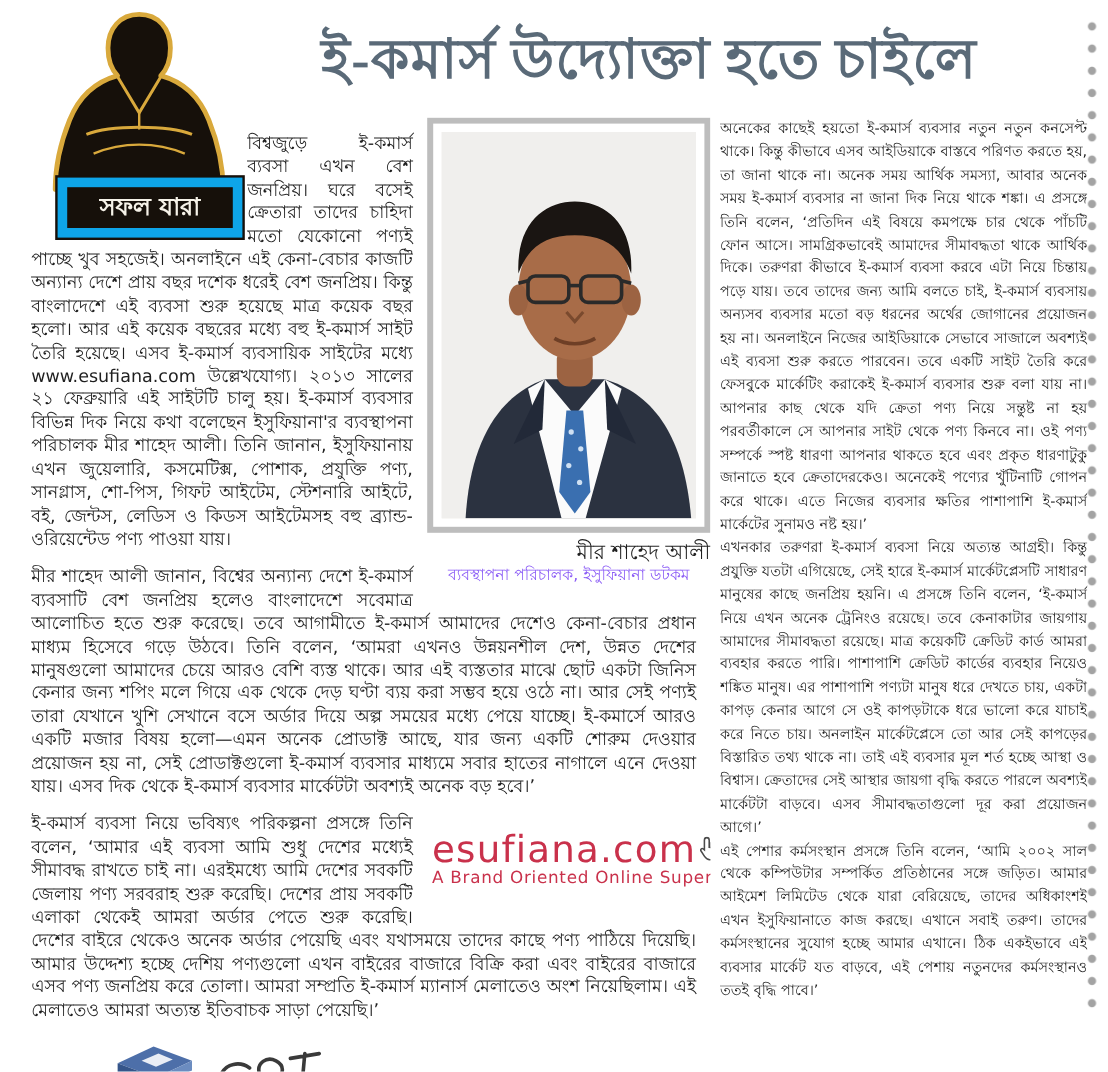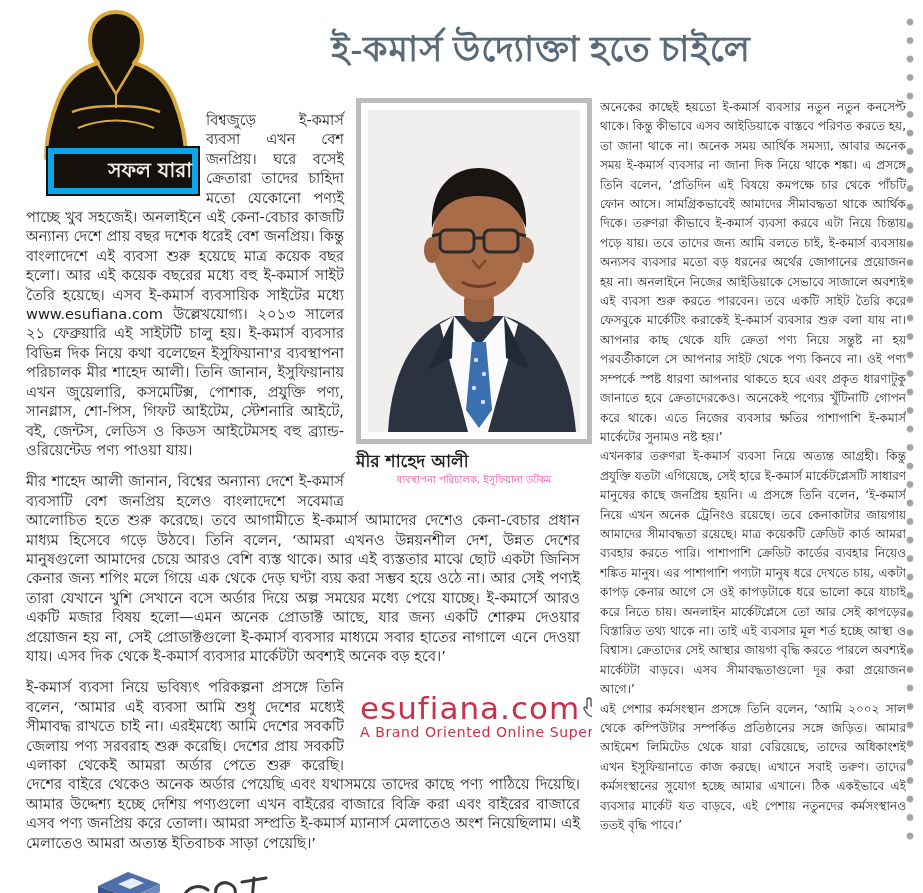--- a/index.html
+++ b/index.html
@@ -10,59 +10,59 @@
     overflow:hidden;
     font-family:"DejaVu Sans","Liberation Sans",sans-serif;
     color:#1f1f1f;
   }
   
   .headline{
     position:absolute;left:178px;top:6px;width:726px;
     text-align:center;
     font-family:"Liberation Serif","DejaVu Serif",serif;
     font-weight:bold;
-    font-size:35px;line-height:88px;
+    font-size:46px;line-height:88px;
     color:#5a6a78;
     letter-spacing:1px;
     white-space:nowrap;
   }
   
   .dotted-edge{
     position:absolute;top:14px;right:6px;width:13px;height:832px;
     background-image:radial-gradient(circle at 6px 8px,#a3a3a3 3px,rgba(0,0,0,0) 3.8px);
     background-size:13px 18.5px;
     background-repeat:repeat-y;
   }
   
   .badge{position:absolute;left:26px;top:8px;width:180px;height:188px;}
   .badge svg{display:block;}
   .badge-label{
     position:absolute;left:22px;top:140px;width:138px;height:34px;
-    background:#16100a;border:6px solid #0ea5e9;box-shadow:0 0 0 2px #16100a;
-    color:#f6f2e8;font-size:20px;font-weight:bold;line-height:32px;text-align:right;
+    background:#16100a;border:8px solid #0ea5e9;box-shadow:0 0 0 2px #16100a;
+    color:#f6f2e8;font-size:20px;font-weight:bold;line-height:32px;text-align:center;
   }
   
   .left-flow{
     position:absolute;left:14px;top:98px;width:578px;height:795px;
     text-align:justify;font-size:14.6px;line-height:19.4px;overflow:hidden;
   }
   .badge-spacer{float:left;width:192px;height:100px;}
   .left-flow p{margin:12px;}
   
   .photo-card{float:right;width:236px;margin:0 0 6px 12px;}
   .photo-frame{
     border:5px solid #bdbdbd;background:#ffffff;padding:7px;
   }
   .photo-area{height:322px;background:#efeeec;overflow:hidden;}
   .photo-area svg{display:block;}
   .caption-name{
-    margin-top:6px;text-align:left;font-weight:bold;font-size:17px;line-height:22px;
+    margin-top:6px;text-align:right;font-weight:normal;font-size:17px;line-height:22px;
   }
   .caption-title{
-    text-align:center;font-size:10px;line-height:16px;color:#ec4899;
+    text-align:center;font-size:13px;line-height:16px;color:#8b5cf6;
   }
   
   .brand-box{
     float:right;clear:right;width:236px;height:70px;margin:6px 0 4px 12px;
     display:flex;align-items:center;background:#fff;
   }
   .brand-right{margin-left:4px;}
   .brand-site-row{display:flex;align-items:center;}
   .brand-site{
     color:#c9314b;font-size:31px;line-height:26px;letter-spacing:1px;font-weight:500;

